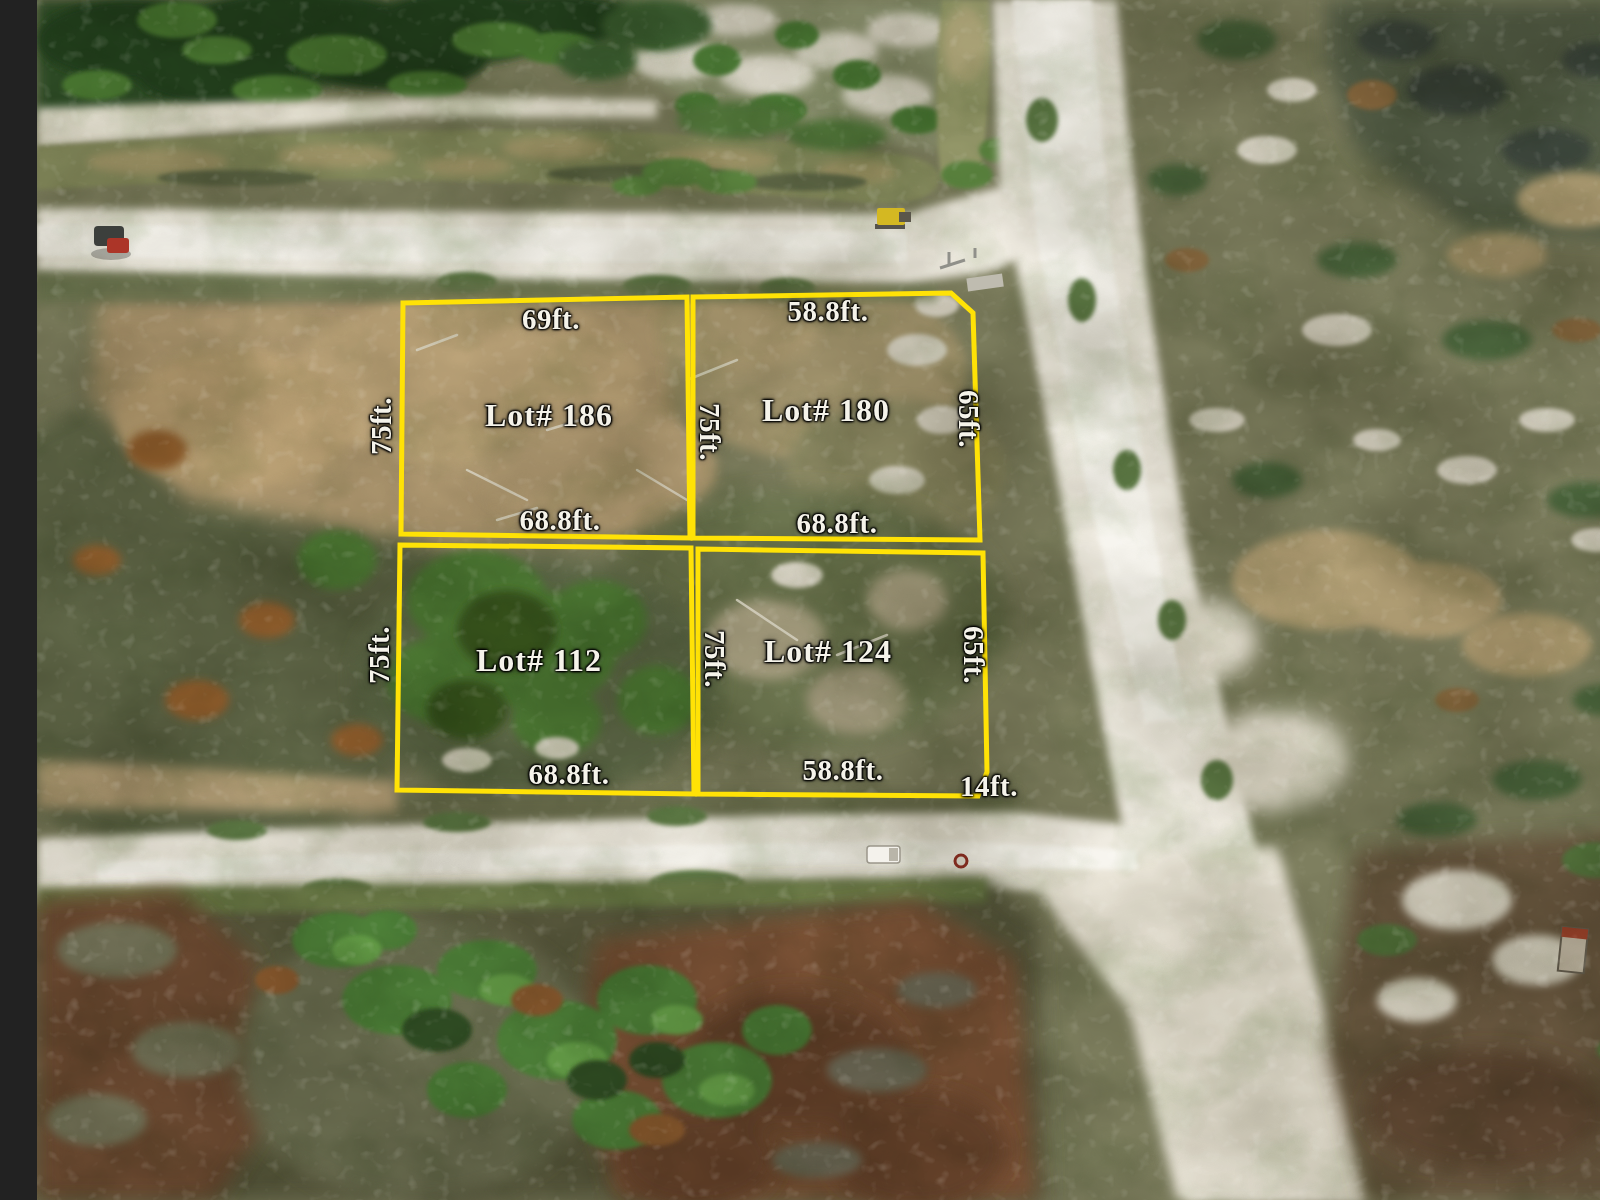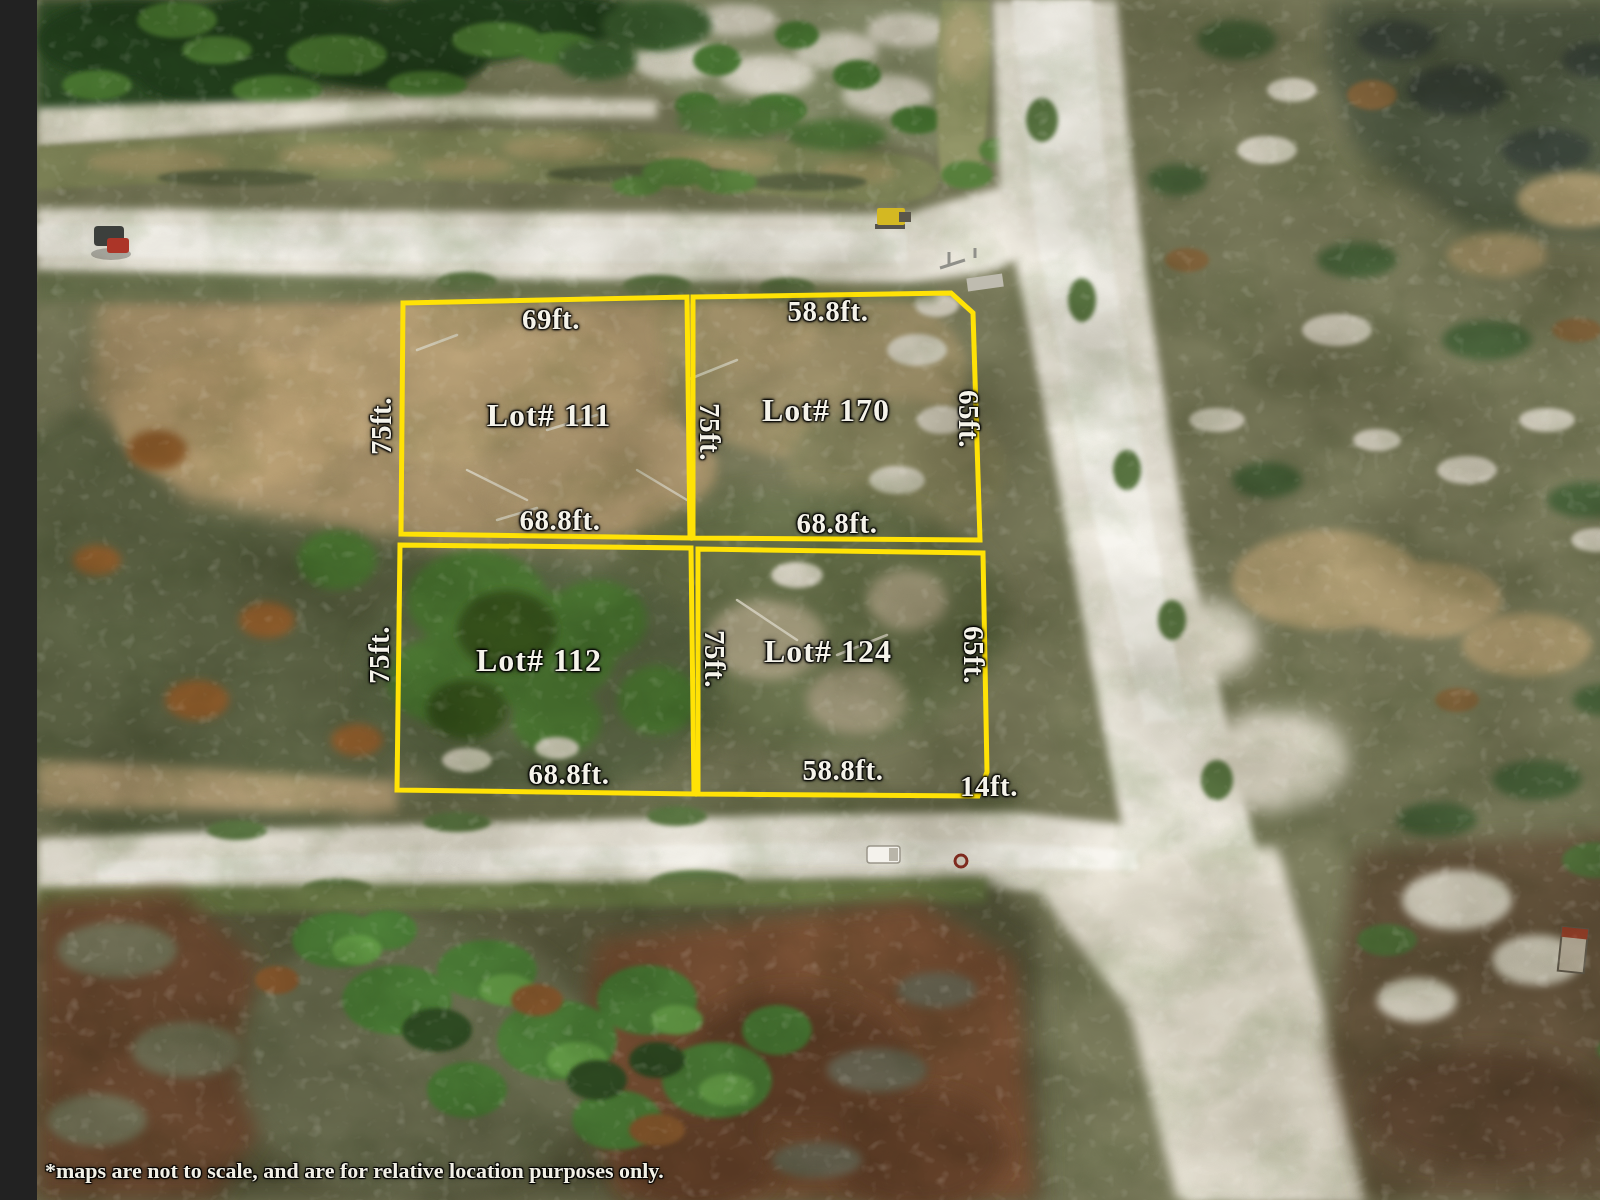--- a/index.html
+++ b/index.html
@@ -391,28 +391,27 @@
     <polygon points="363,545 654,548 657,794 360,790"></polygon>
     <polygon points="661,549 946,553 950,772 941,796 661,794"></polygon>
   </g>
 </svg>
 
 <div class="lbl dim" style="left:514px;top:319px">69ft.</div>
 <div class="lbl dim" style="left:791px;top:311px">58.8ft.</div>
 <div class="lbl dim rotm90" style="left:344px;top:426px">75ft.</div>
 <div class="lbl dim rot90" style="left:672px;top:432px">75ft.</div>
 <div class="lbl dim rot90" style="left:931px;top:419px">65ft.</div>
-<div class="lbl lotname" style="left:512px;top:415px">Lot# 111</div>
-<div class="lbl lotname" style="left:789px;top:410px">Lot# 170</div>
+<div class="lbl lotname" style="left:512px;top:415px">Lot# 186</div>
+<div class="lbl lotname" style="left:789px;top:410px">Lot# 180</div>
 <div class="lbl dim" style="left:523px;top:520px">68.8ft.</div>
 <div class="lbl dim" style="left:800px;top:523px">68.8ft.</div>
 <div class="lbl dim rotm90" style="left:342px;top:655px">75ft.</div>
 <div class="lbl dim rot90" style="left:677px;top:659px">75ft.</div>
 <div class="lbl dim rot90" style="left:936px;top:655px">65ft.</div>
 <div class="lbl lotname" style="left:502px;top:660px">Lot# 112</div>
 <div class="lbl lotname" style="left:791px;top:651px">Lot# 124</div>
 <div class="lbl dim" style="left:532px;top:774px">68.8ft.</div>
 <div class="lbl dim" style="left:806px;top:770px">58.8ft.</div>
 <div class="lbl dim" style="left:952px;top:786px">14ft.</div>
 
-<div class="disclaimer">*maps are not to scale, and are for relative location purposes only.</div>
 
 </div>
 
 </body></html>

